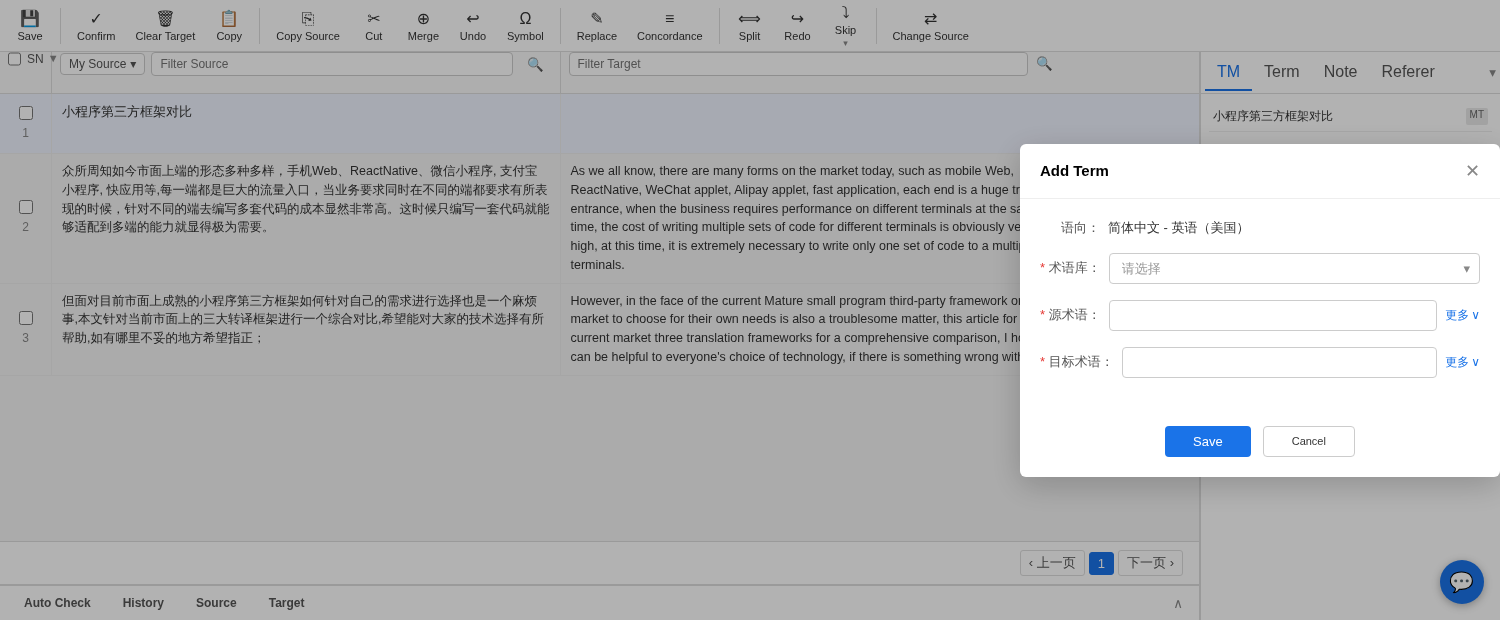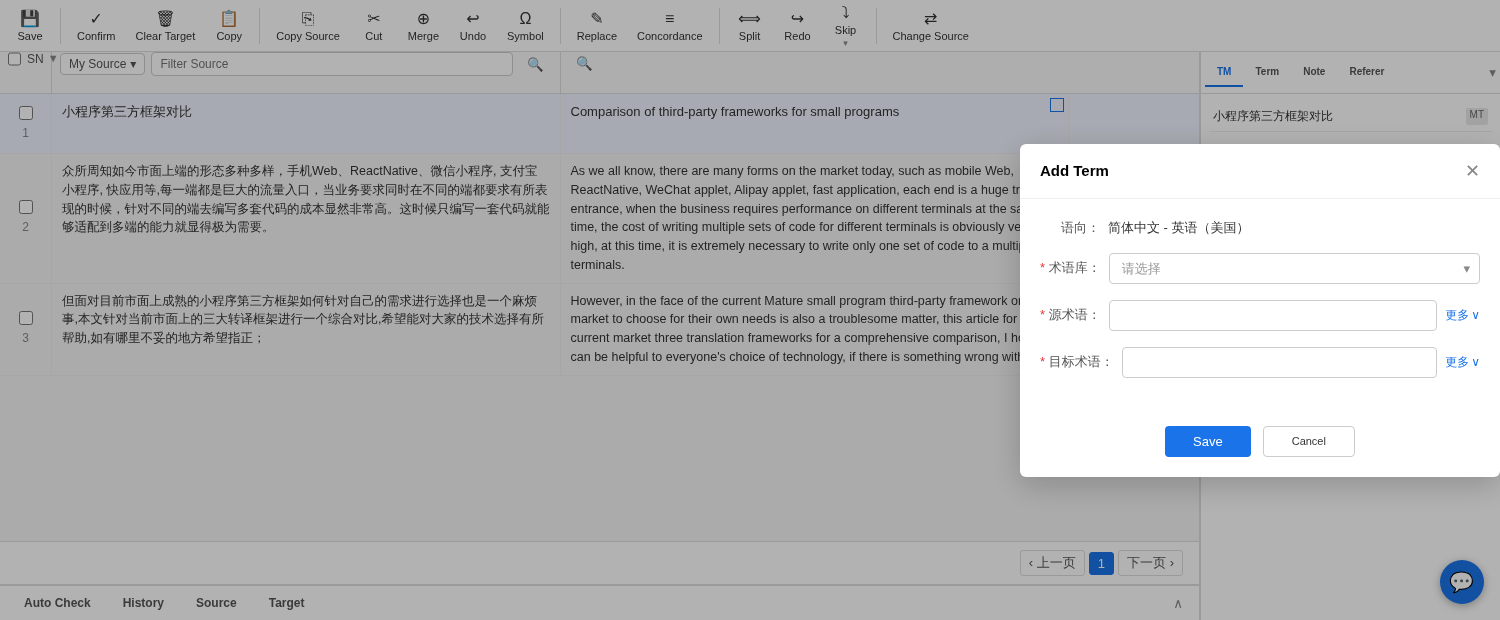--- a/index.html
+++ b/index.html
@@ -90,22 +90,22 @@
     }
     .bottom-tab-spacer { flex: 1; }
     .collapse-btn { padding: 4px 8px; background: transparent; border: none; cursor: pointer; color: #888; }
 
     
     .right-panel { width: 300px; background: #fff; display: flex; flex-direction: column; border-left: 1px solid #ddd; }
     .right-tabs {
       display: flex; align-items: center; border-bottom: 1px solid #ddd; padding: 0 4px; height: 42px;
     }
     .right-tab {
-      padding: 8px 12px; font-size: 10px; cursor: pointer; color: #555; border-bottom: 2px solid transparent;
-      background: transparent; border-top: none; border-left: none; border-right: none; font-weight: 700;
+      padding: 8px 12px; font-size: 16px; cursor: pointer; color: #555; border-bottom: 2px solid transparent;
+      background: transparent; border-top: none; border-left: none; border-right: none; font-weight: 400;
     }
     .right-tab.active { color: #1a73e8; border-bottom-color: #1a73e8; }
     .right-tab-more { margin-left: auto; background: transparent; border: none; cursor: pointer; color: #888; }
     .right-content { flex: 1; padding: 8px; overflow-y: auto; }
     .tm-item { font-size: 12px; color: #333; padding: 6px 4px; border-bottom: 1px solid #eee; display: flex; justify-content: space-between; }
 
     
     .modal-overlay {
       position: fixed; top: 0; left: 0; width: 100%; height: 100%;
       background: rgba(0,0,0,0.3); display: flex; align-items: center; justify-content: flex-end;
@@ -245,36 +245,33 @@
         <div class="source-col-header">
           <div class="source-select">
             <span>My Source</span>
             <span>▾</span>
           </div>
           <input class="filter-input" type="text" placeholder="Filter Source" style="">
           <button class="search-btn">🔍</button>
         </div>
       </div>
       <div class="th">
+        <input class="filter-input" type="text" placeholder="Filter Target" style="">
         <button class="search-btn">🔍</button>
       </div>
     </div>
 
     <div class="table-body">
 
       <div class="table-row" style="background:#f0f4ff;">
         <div class="td td-sn">
           <input type="checkbox" class="checkbox" style="">
           <span>1</span>
         </div>
         <div class="td">小程序第三方框架对比</div>
-        <div class="td" style="position:relative;">
-          <span>Comparison of third-party frameworks for small programs</span>
-          <span style="position:absolute;top:4px;right:4px;width:14px;height:14px;border:1px solid #1a73e8;display:flex;align-items:center;justify-content:center;"></span>
-        </div>
         <div class="td td-match"></div>
       </div>
 
       <div class="table-row">
         <div class="td td-sn">
           <input type="checkbox" class="checkbox" style="">
           <span>2</span>
         </div>
         <div class="td" style="font-size:12.5px;">众所周知如今市面上端的形态多种多样，手机Web、ReactNative、微信小程序, 支付宝小程序, 快应用等,每一端都是巨大的流量入口，当业务要求同时在不同的端都要求有所表现的时候，针对不同的端去编写多套代码的成本显然非常高。这时候只编写一套代码就能够适配到多端的能力就显得极为需要。</div>
         <div class="td" style="font-size:12.5px;">As we all know, there are many forms on the market today, such as mobile Web, ReactNative, WeChat applet, Alipay applet, fast application, each end is a huge traffic entrance, when the business requires performance on different terminals at the same time, the cost of writing multiple sets of code for different terminals is obviously very high, at this time, it is extremely necessary to write only one set of code to a multiple terminals.</div>

